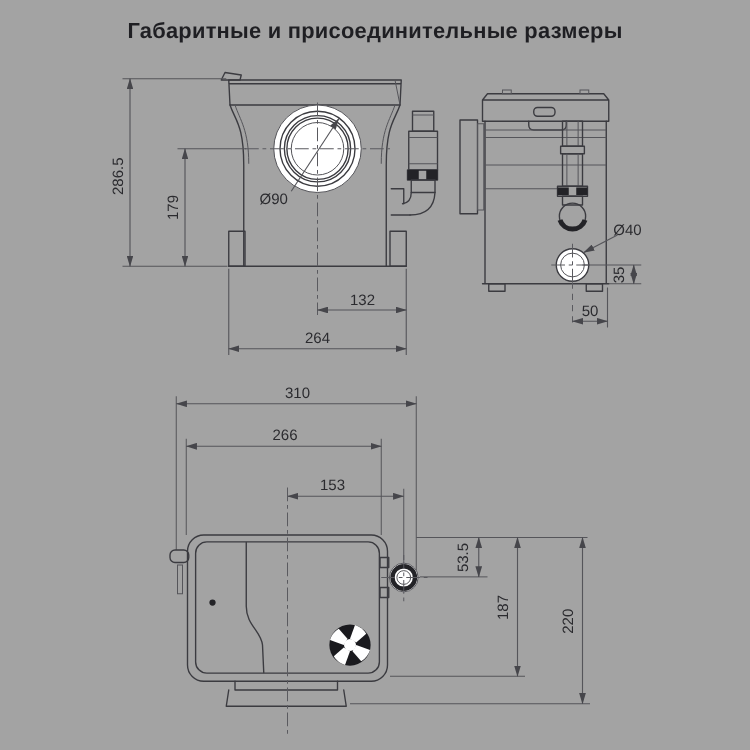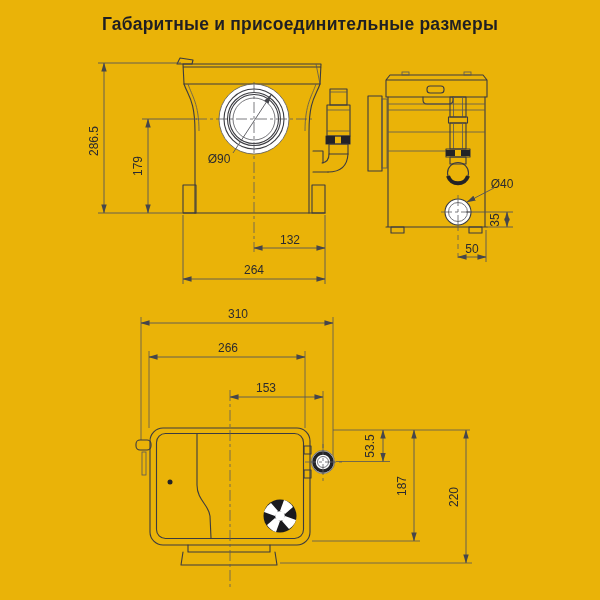--- a/index.html
+++ b/index.html
@@ -1,16 +1,16 @@
 <!DOCTYPE html>
 <html><head>
 <meta charset="utf-8">
 <style>
   html,body{margin:0;padding:0;background:#fff;}
-  .page{position:relative;width:600px;height:600px;background:#eab308;overflow:hidden;
+  .page{position:relative;width:600px;height:600px;background:#a3a3a3;overflow:hidden;
         font-family:"Liberation Sans",sans-serif;}
   .title{position:absolute;top:14px;left:0;width:100%;text-align:center;margin:0;
          font-size:17.5px;font-weight:700;color:#1f1f23;letter-spacing:.2px;}
   svg{position:absolute;top:0;left:0;}
   .ln{fill:none;stroke:#3b3b40;stroke-width:1.1;stroke-linejoin:round;stroke-linecap:round;}
   .lt{fill:none;stroke:#55555a;stroke-width:.8;}
   .dim{fill:none;stroke:#55555a;stroke-width:.9;}
   .cl{fill:none;stroke:#5a5a5f;stroke-width:.8;stroke-dasharray:11 3 3 3;}
   .dsh{fill:none;stroke:#5a5a5f;stroke-width:.8;stroke-dasharray:5 4;}
   .txt{font-family:"Liberation Sans",sans-serif;font-size:12px;fill:#2b2b2f;}

